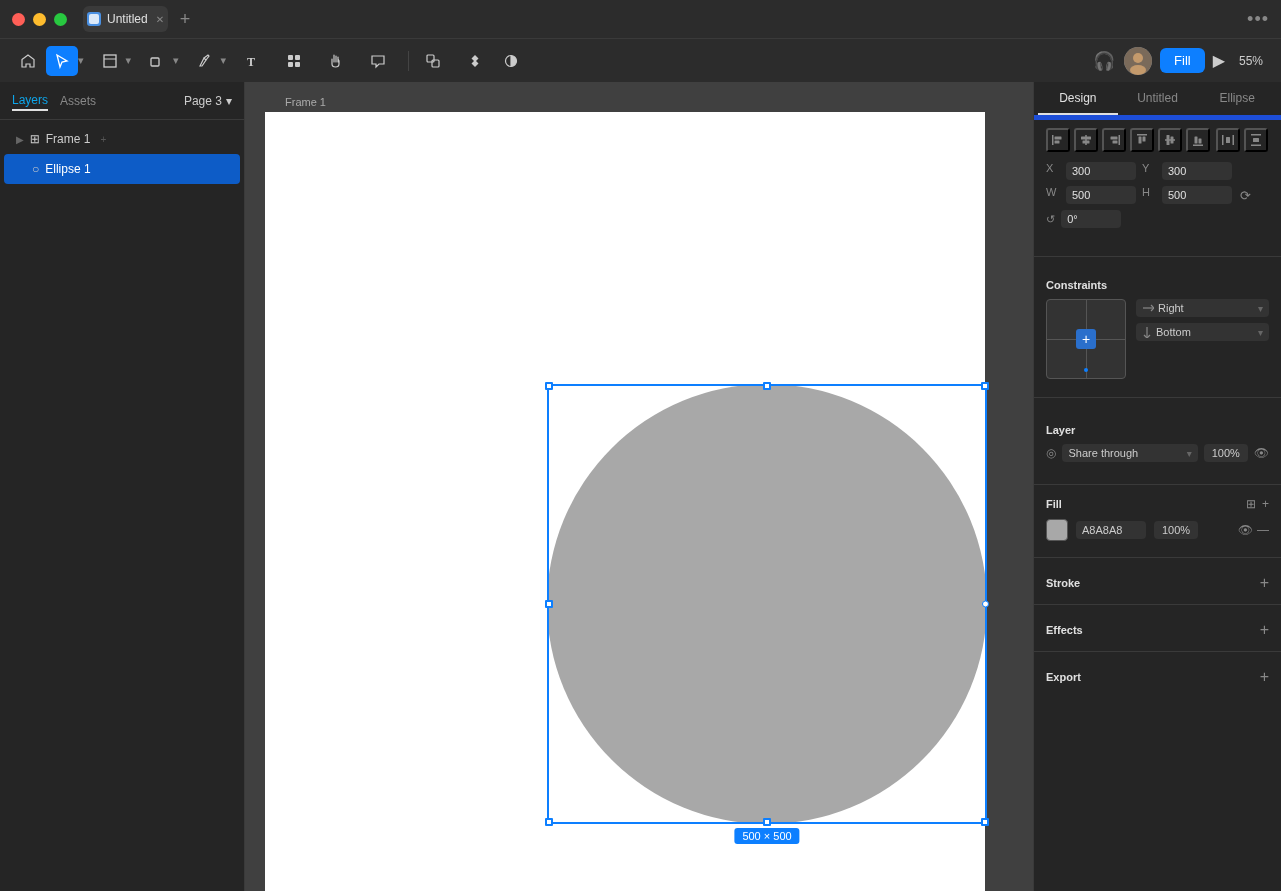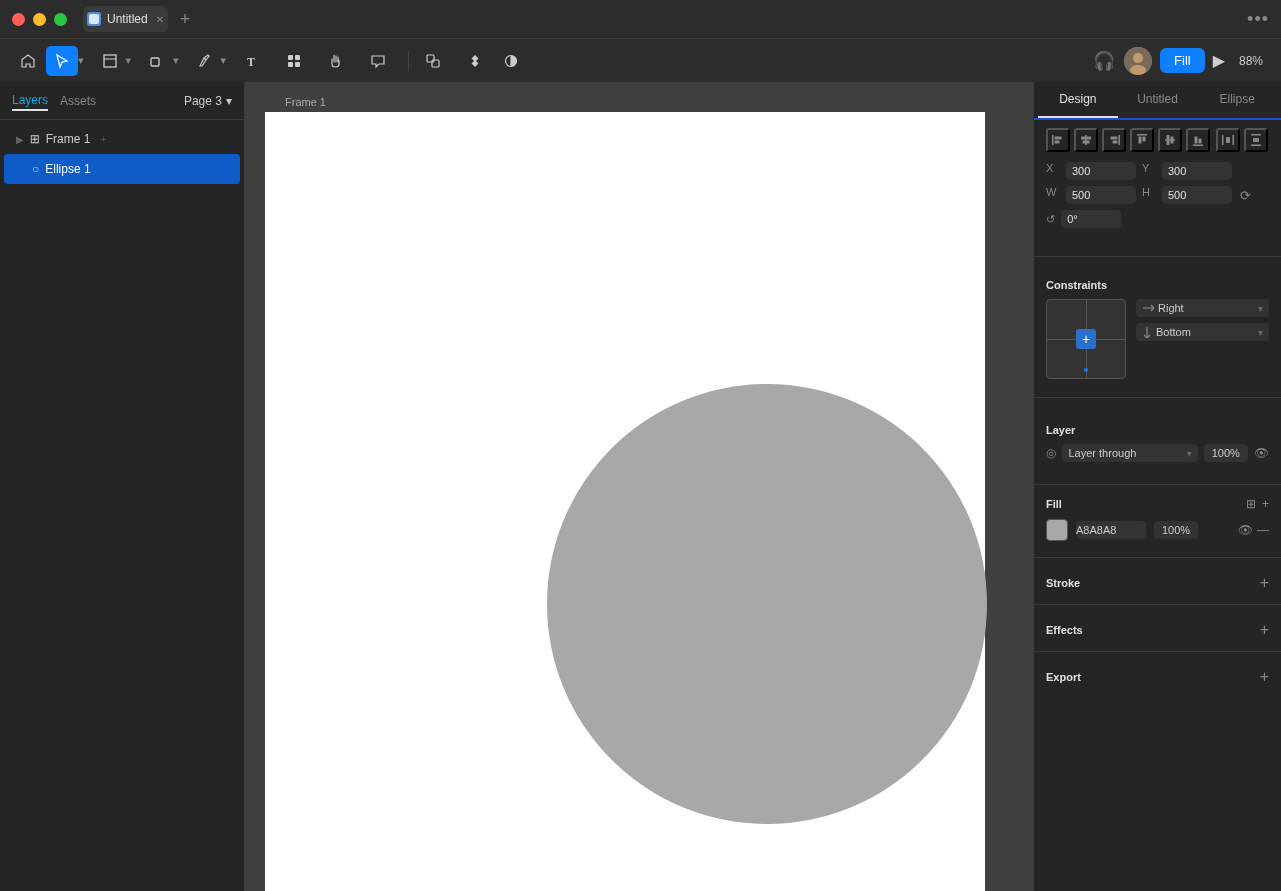--- a/index.html
+++ b/index.html
@@ -182,21 +182,21 @@
       display: flex;
       flex-direction: column;
       flex-shrink: 0;
       border-left: 1px solid #3a3a3a;
       overflow-y: auto;
     }
     .right-sidebar-tabs {
       display: flex;
       height: 38px;
       align-items: flex-start;
-      border-bottom: 2px solid #1d4ed8;
+      border-bottom: 5px solid #1d4ed8;
       padding: 0 4px;
     }
     .right-tab {
       flex: 1; height: 100%; display: flex; align-items: center; justify-content: center;
       font-size: 12px; color: #888; cursor: pointer; border-bottom: 2px solid transparent;
     }
     .right-tab.active { color: #e0e0e0; border-bottom: 2px solid #e0e0e0; }
 
     
     .design-panel { padding: 8px 12px; }
@@ -294,21 +294,21 @@
     .fill-actions { display: flex; gap: 6px; color: #888; cursor: pointer; }
     .fill-row {
       display: flex; align-items: center; gap: 8px;
     }
     .fill-swatch {
       width: 22px; height: 22px; border-radius: 4px; flex-shrink: 0;
       border: 1px solid #555;
     }
     .fill-hex {
       background: #333; border: none; border-radius: 4px;
-      color: #ccc; padding: 3px 0; font-size: 11px;
+      color: #ccc; padding: 3px 6px; font-size: 11px;
       width: 70px;
     }
     .fill-opacity {
       background: #333; border: none; border-radius: 4px;
       color: #ccc; padding: 3px 6px; font-size: 11px;
       width: 44px; text-align: center;
     }
     .fill-row-icons { display: flex; gap: 4px; color: #888; margin-left: auto; cursor: pointer; font-size: 12px; }
 
     
@@ -459,21 +459,21 @@
     <span class="headphone-icon">🎧</span>
     <div class="avatar">
       <svg width="28" height="28" viewBox="0 0 28 28">
           <circle cx="14" cy="14" r="14" fill="#7a6a5a"></circle>
           <circle cx="14" cy="11" r="5" fill="#c49a6c"></circle>
           <ellipse cx="14" cy="23" rx="8" ry="5" fill="#c49a6c"></ellipse>
         </svg>
     </div>
     <button class="share-btn">Fill</button>
     <span class="play-btn">▶</span>
-    <span class="zoom-label">88%</span>
+    <span class="zoom-label">55%</span>
   </div>
 </div>
 
 <div class="main-area">
 
   <div class="left-sidebar">
     <div class="sidebar-header">
       <span class="sidebar-tab active">Layers</span>
       <span class="sidebar-tab">Assets</span>
       <div class="page-selector">
@@ -496,20 +496,32 @@
       </div>
     </div>
   </div>
 
   <div class="canvas-area">
     <span class="canvas-frame-label">Frame 1</span>
     <div class="canvas-frame">
 
       <div class="ellipse-circle"></div>
 
+      <div class="ellipse-selection">
+        <div class="handle tl"></div>
+        <div class="handle tr"></div>
+        <div class="handle bl"></div>
+        <div class="handle br"></div>
+        <div class="handle tm"></div>
+        <div class="handle bm"></div>
+        <div class="handle ml"></div>
+
+        <div class="handle-rotate"></div>
+        <div class="size-label">500 × 500</div>
+      </div>
     </div>
   </div>
 
   <div class="right-sidebar">
     <div class="right-sidebar-tabs">
       <div class="right-tab active">Design</div>
       <div class="right-tab">Untitled</div>
       <div class="right-tab">Ellipse</div>
     </div>
 
@@ -645,21 +657,21 @@
       </div>
     </div>
 
     <div class="divider"></div>
 
     <div class="layer-section">
       <div class="section-title">Layer</div>
       <div class="layer-blend-row">
         <span class="blend-icon">◎</span>
         <div class="blend-select">
-          <span>Layer through</span>
+          <span>Share through</span>
           <span style="color:#666;font-size:10px;margin-left:auto;">▾</span>
         </div>
         <input class="opacity-input" type="text" value="100%" style="">
         <span class="eye-icon">👁</span>
       </div>
     </div>
 
     <div class="divider"></div>
 
     <div class="fill-section">

